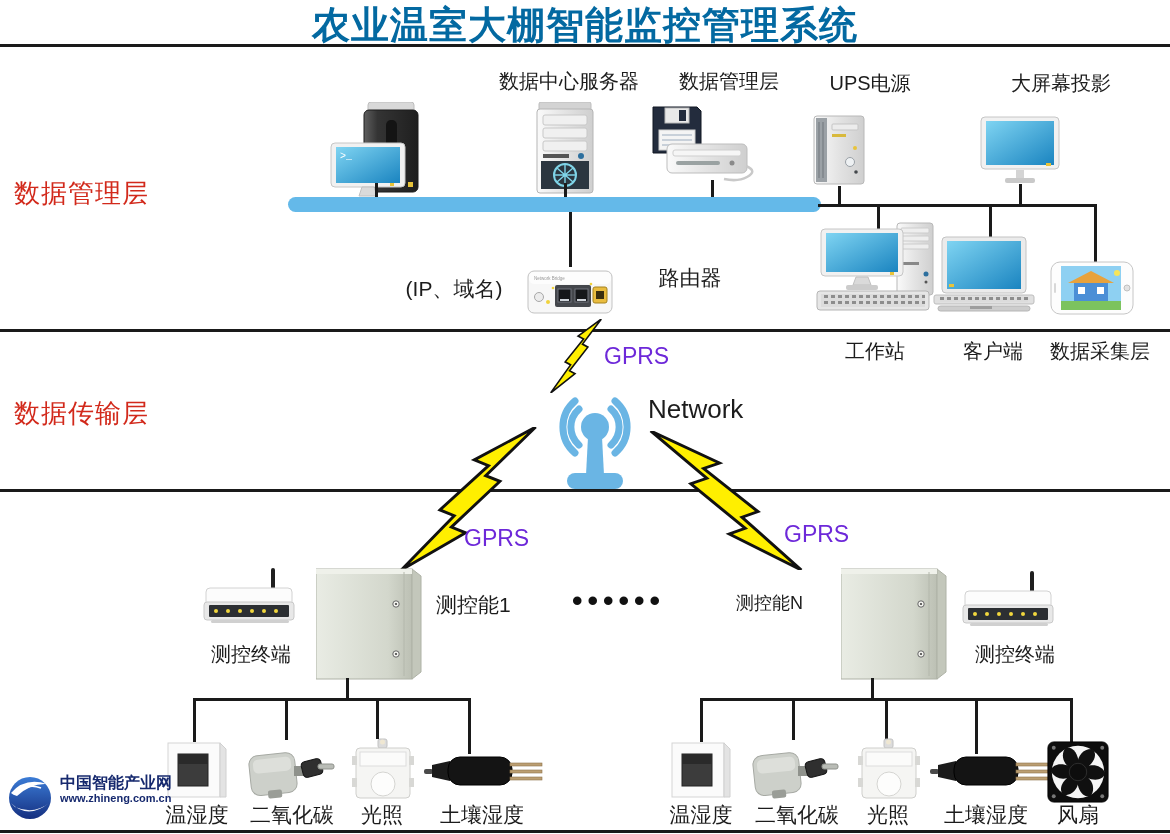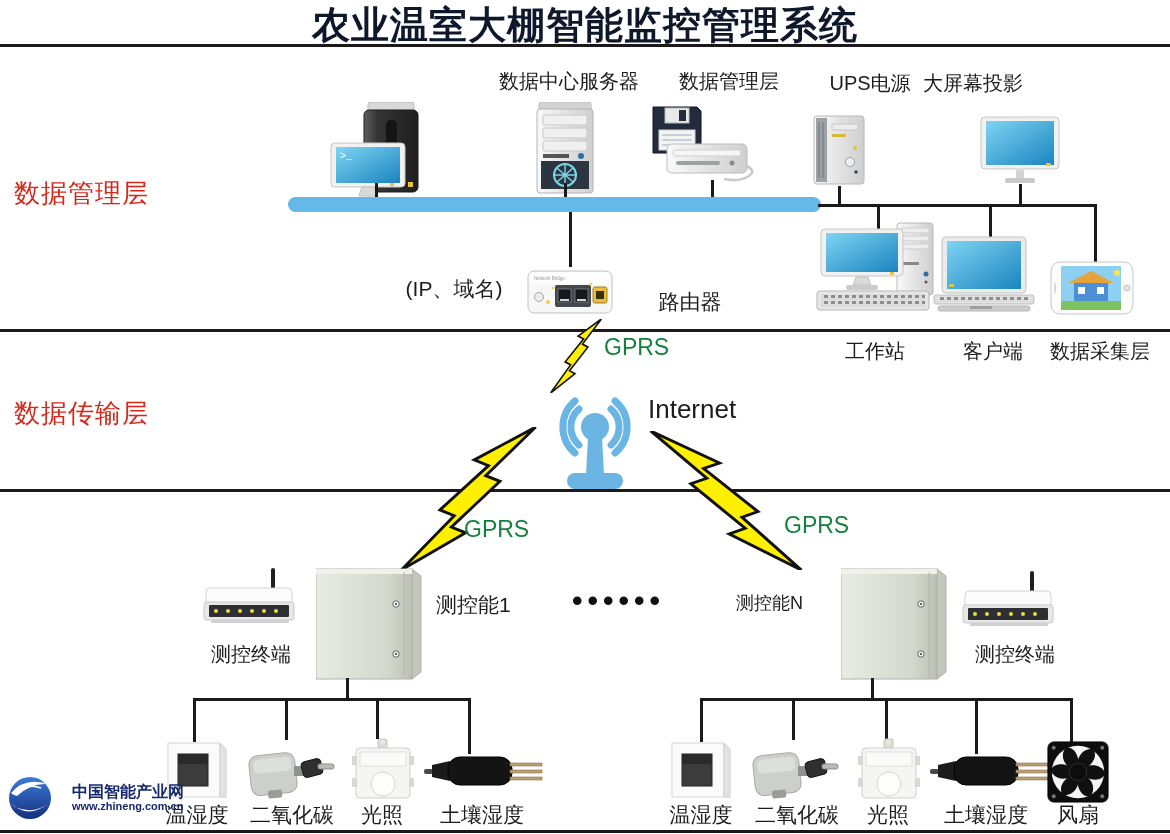--- a/index.html
+++ b/index.html
@@ -5,25 +5,25 @@
   * { margin:0; padding:0; box-sizing:border-box; }
   body { background:#fff; font-family:"Liberation Sans","DejaVu Sans",sans-serif; }
   #canvas { position:relative; width:1170px; height:834px; background:#fff; overflow:hidden; }
   .abs { position:absolute; }
   .line { position:absolute; background:#1a1a1a; }
   .conn { position:absolute; background:#1a1a1a; }
   .bus  { position:absolute; background:#64b9e9; border-radius:8px; }
   .lbl  { position:absolute; color:#1c1c1c; font-size:20px; text-align:center; white-space:nowrap; }
   .lbl-left { text-align:left; }
   .layer-lbl { position:absolute; left:14px; color:#d2291b; font-size:26px; white-space:nowrap; letter-spacing:1px; }
-  .title { position:absolute; left:0; top:0; width:100%; text-align:center; font-size:38px; font-weight:bold; color:#0f172a; letter-spacing:1px; }
-  .gprs { position:absolute; color:#15803d; font-size:23px; white-space:nowrap; }
+  .title { position:absolute; left:0; top:0; width:100%; text-align:center; font-size:38px; font-weight:bold; color:#0369a1; letter-spacing:1px; }
+  .gprs { position:absolute; color:#6d28d9; font-size:23px; white-space:nowrap;margin-top:9px; }
   .internet-lbl { position:absolute; color:#1c1c1c; font-size:26px; white-space:nowrap; }
   .dots { position:absolute; color:#111; font-size:30px; font-weight:bold; letter-spacing:5px; white-space:nowrap; }
-  .logo { position:absolute; left:6px; top:774px; display:flex; align-items:center; gap:18px; }
+  .logo { position:absolute; left:6px; top:774px; display:flex; gap:6px; }
   .logo-name { font-size:16px; font-weight:bold; color:#16296e; line-height:1.1; white-space:nowrap; }
   .logo-url  { font-size:11px; font-weight:bold; color:#16296e; line-height:1.2; white-space:nowrap; }
   svg { display:block; }
 </style>
 </head>
 <body>
 
 <div id="canvas">
 
   <svg width="0" height="0" style="position:absolute">
@@ -63,21 +63,21 @@
   <div class="line" style="left:0;top:329px;width:1170px;height:3px"></div>
   <div class="line" style="left:0;top:489px;width:1170px;height:3px"></div>
   <div class="line" style="left:0;top:830px;width:1170px;height:3px"></div>
 
   <div class="layer-lbl" style="top:396px">数据传输层</div>
   <div class="layer-lbl" style="top:176px">数据管理层</div>
 
   <div class="lbl" style="left:483px;top:68px;width:172px">数据中心服务器</div>
   <div class="lbl" style="left:673px;top:68px;width:112px">数据管理层</div>
   <div class="lbl" style="left:824px;top:70px;width:92px">UPS电源</div>
-  <div class="lbl" style="left:918px;top:70px;width:110px">大屏幕投影</div>
+  <div class="lbl" style="left:1006px;top:70px;width:110px">大屏幕投影</div>
 
   <svg class="abs" style="left:362px;top:102px" width="58" height="92" viewBox="0 0 58 92">
     <rect x="6" y="0" width="46" height="12" rx="3" fill="#d9d9d9" stroke="#bdbdbd"></rect>
     <rect x="2" y="8" width="54" height="82" rx="5" fill="url(#gDark)" stroke="#1c1c1c"></rect>
     <rect x="24" y="18" width="11" height="52" rx="5" fill="#141414"></rect>
     <rect x="46" y="80" width="5" height="5" fill="#e8c33a"></rect>
   </svg>
   <svg class="abs" style="left:330px;top:142px" width="76" height="62" viewBox="0 0 76 62">
     <rect x="1" y="1" width="74" height="44" rx="4" fill="#f1f1f1" stroke="#c6c6c6"></rect>
     <rect x="6" y="5" width="64" height="36" fill="url(#gScreen)"></rect>
@@ -155,21 +155,21 @@
     <circle cx="21" cy="37" r="2" fill="#f0d23c"></circle>
     <rect x="28" y="20" width="36" height="22" rx="2" fill="#44474c"></rect>
     <rect x="31" y="24" width="13" height="13" fill="#15171a" stroke="#70757c"></rect>
     <rect x="48" y="24" width="13" height="13" fill="#15171a" stroke="#70757c"></rect>
     <path d="M33,35 h9 M50,35 h9" stroke="#cfd4da" stroke-width="2"></path>
     <rect x="66" y="22" width="14" height="16" rx="2" fill="#e9bc3f" stroke="#a5821f"></rect>
     <rect x="69" y="26" width="8" height="8" fill="#3a2f10"></rect>
     <circle cx="26" cy="23" r="1.3" fill="#f0d23c"></circle>
     <circle cx="64" cy="19" r="1.3" fill="#f0d23c"></circle>
   </svg>
-  <div class="lbl" style="left:650px;top:288px;width:80px;font-size:21px">路由器</div>
+  <div class="lbl" style="left:650px;top:264px;width:80px;font-size:21px">路由器</div>
 
   <svg class="abs" style="left:896px;top:222px" width="40" height="76" viewBox="0 0 40 76">
     <rect x="1" y="1" width="36" height="72" rx="3" fill="url(#gMetal)" stroke="#b8b8b8"></rect>
     <rect x="5" y="6" width="28" height="5" rx="1" fill="#eeeeee" stroke="#cccccc"></rect>
     <rect x="5" y="14" width="28" height="5" rx="1" fill="#eeeeee" stroke="#cccccc"></rect>
     <rect x="5" y="22" width="28" height="5" rx="1" fill="#eeeeee" stroke="#cccccc"></rect>
     <rect x="5" y="40" width="18" height="3" fill="#888888"></rect>
     <circle cx="30" cy="52" r="2.5" fill="#2d6f9e"></circle>
     <circle cx="30" cy="60" r="1.5" fill="#555555"></circle>
   </svg>
@@ -219,21 +219,21 @@
 
   <svg class="abs" style="left:551px;top:391px" width="88" height="100" viewBox="0 0 88 100">
     <circle cx="44" cy="36" r="14" fill="#6ab5e4"></circle>
     <path d="M37,46 L51,46 L53,84 L35,84 Z" fill="#6ab5e4"></path>
     <rect x="16" y="82" width="56" height="16" rx="8" fill="#6ab5e4"></rect>
     <path d="M28,54 A 24,24 0 0 1 28,18" stroke="#6ab5e4" stroke-width="7" fill="none" stroke-linecap="round"></path>
     <path d="M24,62 A 34,34 0 0 1 24,10" stroke="#6ab5e4" stroke-width="7" fill="none" stroke-linecap="round"></path>
     <path d="M60,54 A 24,24 0 0 0 60,18" stroke="#6ab5e4" stroke-width="7" fill="none" stroke-linecap="round"></path>
     <path d="M64,62 A 34,34 0 0 0 64,10" stroke="#6ab5e4" stroke-width="7" fill="none" stroke-linecap="round"></path>
   </svg>
-  <div class="internet-lbl" style="left:648px;top:394px">Internet</div>
+  <div class="internet-lbl" style="left:648px;top:394px">Network</div>
 
   <svg class="abs" style="left:397px;top:427px" width="143" height="143" viewBox="0 0 100 100" preserveAspectRatio="none">
     <polygon points="97,0 62,34 72,38 38,70 48,74 3,100 40,62 30,58 64,27 54,23" fill="#ffef00" stroke="#111111" stroke-width="2"></polygon>
   </svg>
   <svg class="abs" style="left:646px;top:431px" width="160" height="139" viewBox="0 0 100 100" preserveAspectRatio="none">
     <polygon points="3,0 38,34 28,38 62,70 52,74 97,100 60,62 70,58 36,27 46,23" fill="#ffef00" stroke="#111111" stroke-width="2"></polygon>
   </svg>
   <div class="gprs" style="left:464px;top:516px">GPRS</div>
   <div class="gprs" style="left:784px;top:512px">GPRS</div>
 

